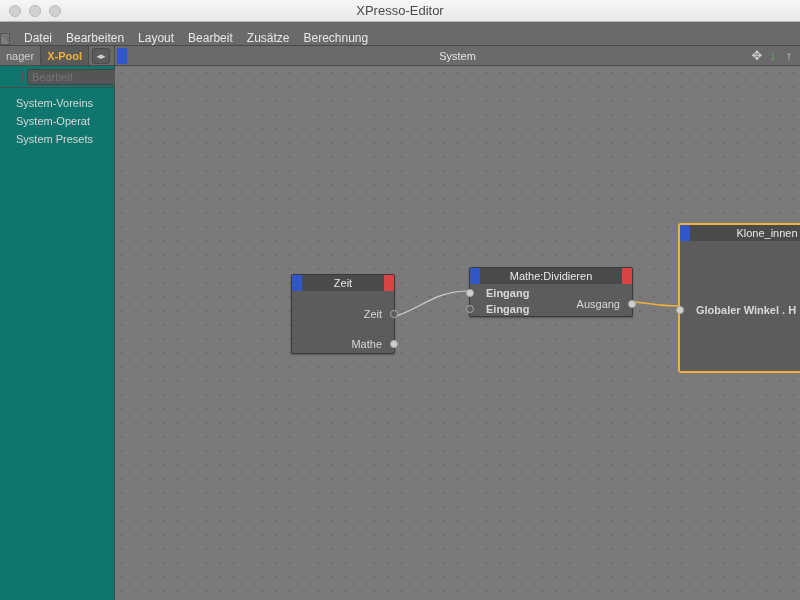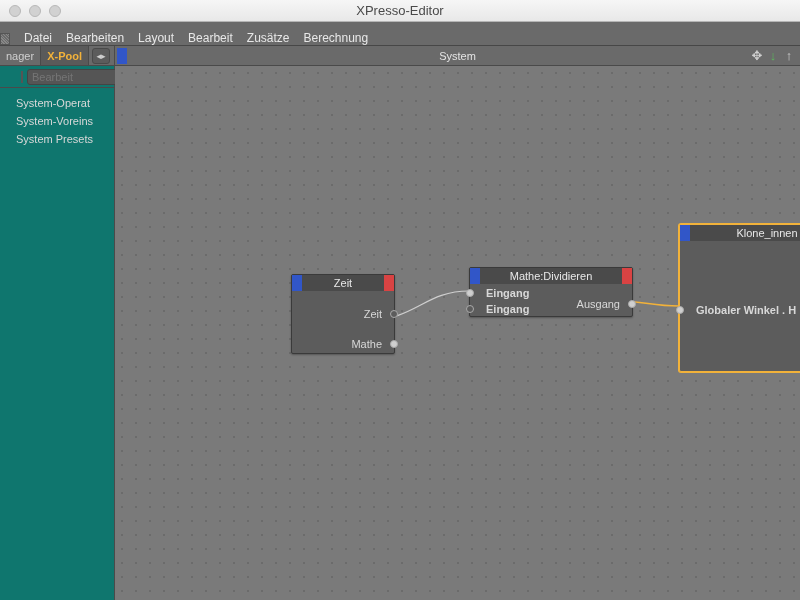--- a/index.html
+++ b/index.html
@@ -198,25 +198,25 @@
       <div class="tab-arrows">◂▸</div>
     </div>
     <div class="searchrow">
       <div class="hatch2"></div>
       <input class="searchfield" placeholder="Bearbeit" style="">
       <span class="mag">🔍</span>
     </div>
     <div class="tree">
       <div class="tree-item">
         <span class="twist"></span>
-        <span>System-Operat</span>
+        <span>System-Voreins</span>
       </div>
       <div class="tree-item">
         <span class="twist"></span>
-        <span>System-Voreins</span>
+        <span>System-Operat</span>
       </div>
       <div class="tree-item">
         <span class="twist"></span>
         <span>System Presets</span>
       </div>
     </div>
   </div>
 
   <div class="canvaspanel">
     <div class="canvheader">

